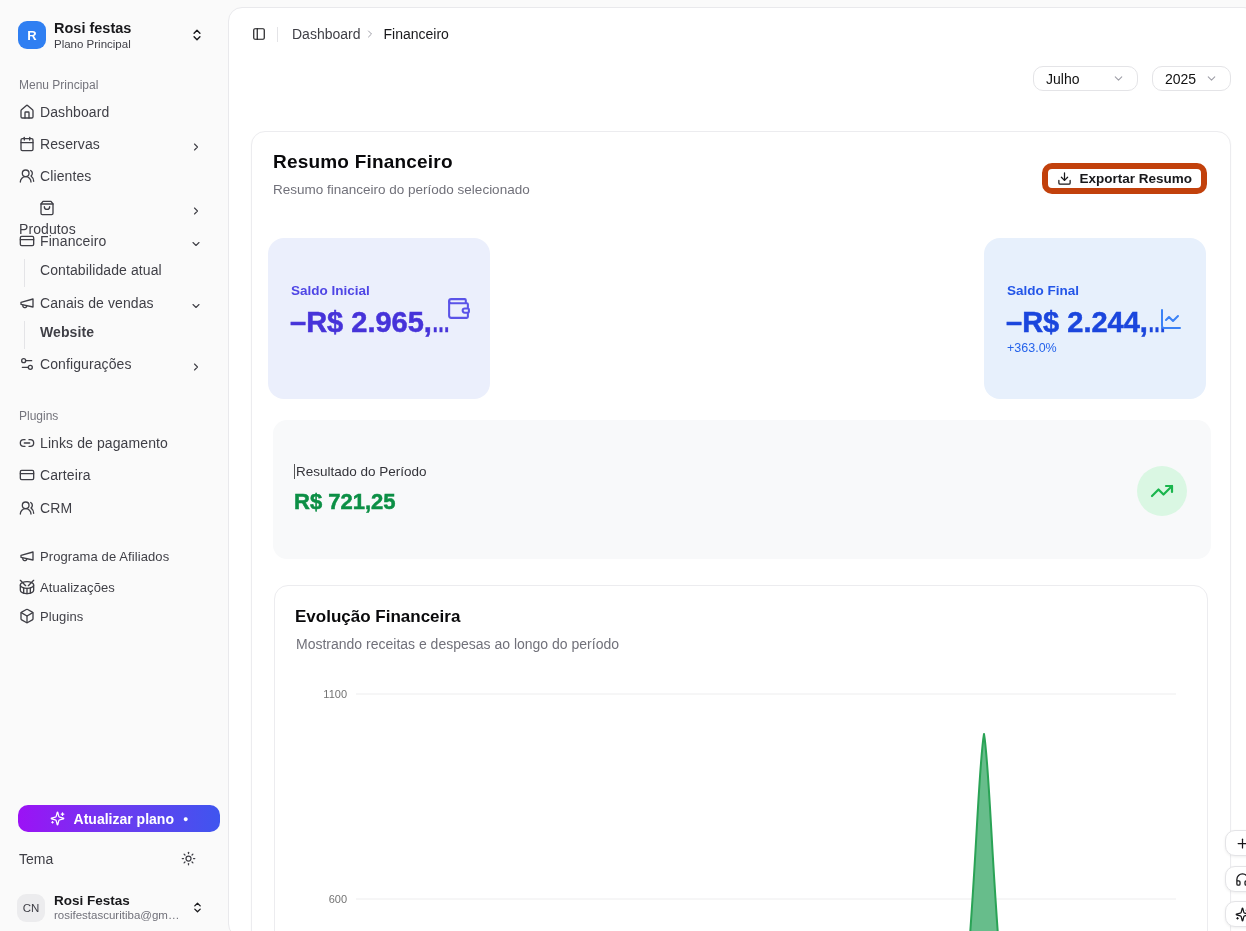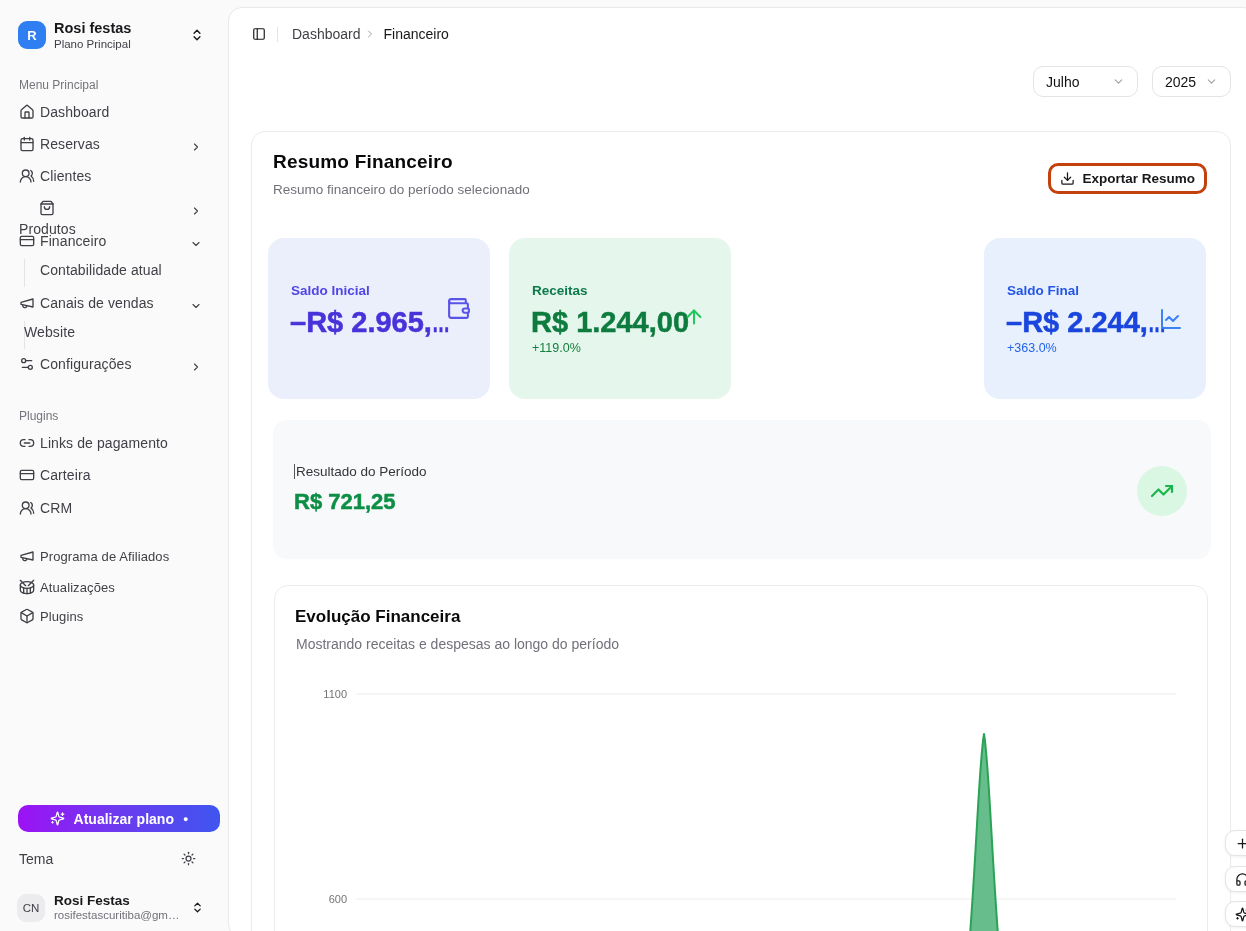--- a/index.html
+++ b/index.html
@@ -26,31 +26,31 @@
 #crumb { position:absolute; left:23px; top:18px; display:flex; align-items:center;
   font-size:14px; color:#27272a; }
 
 
 #tabs { position:absolute; left:21px; top:58px; height:29px; background:#f2f2f3;
   border-radius:10px; display:flex; align-items:center; padding:3px; gap:2px; }
 .tab { font-size:13.5px; font-weight:700; color:#1c1c1f; padding:0 7px; height:23px;
   display:flex; align-items:center; border-radius:8px; }
 .tab.active { background:#fff; box-shadow:0 1px 2px rgba(0,0,0,.08); padding:0 24px; }
 
-.dd { position:absolute; top:59px; height:31px; background:#fff;
+.dd { position:absolute; top:59px; height:25px; background:#fff;
   border:1px solid #e4e4e7; border-radius:10px; display:flex; align-items:center;
   justify-content:space-between; padding:0 12px; font-size:14px; color:#111; }
 
 
 #resumo { position:absolute; left:22px; top:123px; width:980px; height:820px;
   background:#fff; border:1px solid #ececef; border-radius:14px;
   box-shadow:0 1px 2px rgba(0,0,0,.04); }
 #resumo h1 { font-size:19px; font-weight:700; color:#09090b; letter-spacing:.2px; }
 #resumo .sub { font-size:13.5px; color:#71717a; margin-top:9px; }
-#exportBtn { position:absolute; right:23px; top:31px; height:31px; border:3px solid #c2410c;
+#exportBtn { position:absolute; right:23px; top:31px; height:31px; border:6px solid #c2410c;
   border-radius:10px; display:flex; align-items:center; gap:7px; padding:0 9px;
   font-size:13.5px; font-weight:700; color:#18181b; background:#fff; }
 
 .stat { position:absolute; top:106px; width:222px; height:161px; border-radius:16px; }
 .stat .l { position:absolute; left:23px; top:45px; font-size:13.5px; font-weight:700; }
 .stat .v { position:absolute; left:22px; top:68px; font-size:29px; font-weight:800;
   letter-spacing:0; -webkit-text-stroke:.5px currentColor; }
 .stat .p { position:absolute; left:23px; top:103px; font-size:12.5px; }
 .stat .ic { position:absolute; }
 
@@ -142,21 +142,21 @@
         <path d="m3 11 18-5v12L3 14v-3z"></path>
         <path d="M11.6 16.8a3 3 0 1 1-5.8-1.6"></path>
       </svg>
       <span class="lbl">Canais de vendas</span>
     </div>
   <svg class="ic abs schev" style="top:300px;" width="12" height="12" viewBox="0 0 24 24" fill="none" stroke="#3f3f46" stroke-width="2.2" stroke-linecap="round" stroke-linejoin="round">
       <path d="m6 9 6 6 6-6"></path>
     </svg>
 
   <div class="subline" style="top:321px; height:28px;"></div>
-  <div class="srow" style="top:324px; left:24px; gap:0;">
+  <div class="srow" style="top:324px; left:40px; gap:0;font-weight:bold;">
       <span class="lbl">Website</span>
     </div>
 
   <div class="srow" style="top:356px;">
       <svg class="ic" width="16" height="16" viewBox="0 0 24 24" fill="none" stroke="#3f3f46" stroke-width="2" stroke-linecap="round" stroke-linejoin="round">
         <path d="M14 17H5"></path>
         <path d="M19 7h-9"></path>
         <circle cx="17" cy="17" r="3"></circle>
         <circle cx="7" cy="7" r="3"></circle>
       </svg>
@@ -296,29 +296,20 @@
         </svg>Exportar Resumo</div>
 
     <div class="stat" style="left:16px; background:#ebeffc; color:#4f46e5;">
       <div class="l">Saldo Inicial</div>
       <div class="v" style="color:#4633d9;">–R$ 2.965,<span style="display:inline-block; transform:scaleX(.62); transform-origin:0 50%;">…</span></div>
       <svg class="ic" style="position:absolute; right:19px; top:58px;" width="25" height="25" viewBox="0 0 24 24" fill="none" stroke="#5a53e8" stroke-width="2" stroke-linecap="round" stroke-linejoin="round">
           <path d="M19 7V4a1 1 0 0 0-1-1H5a2 2 0 0 0 0 4h15a1 1 0 0 1 1 1v4h-3a2 2 0 0 0 0 4h3a1 1 0 0 0 1-1v-2a1 1 0 0 0-1-1"></path>
           <path d="M3 5v14a2 2 0 0 0 2 2h15a1 1 0 0 0 1-1v-4"></path>
         </svg>
     </div>
-    <div class="stat" style="left:257px; background:#e5f6ec; color:#0d7a4a;">
-      <div class="l">Receitas</div>
-      <div class="v" style="color:#0f7c3f;">R$ 1.244,00</div>
-      <div class="p" style="color:#15803d;">+119.0%</div>
-      <svg class="ic" style="position:absolute; right:26px; top:68px;" width="22" height="22" viewBox="0 0 24 24" fill="none" stroke="#22c55e" stroke-width="2.2" stroke-linecap="round" stroke-linejoin="round">
-          <path d="m5 12 7-7 7 7"></path>
-          <path d="M12 19V5"></path>
-        </svg>
-    </div>
     <div class="stat" style="left:732px; background:#e7f0fc; color:#2456e8;">
       <div class="l">Saldo Final</div>
       <div class="v" style="color:#1b46dd;">–R$ 2.244,<span style="display:inline-block; transform:scaleX(.62); transform-origin:0 50%;">…</span></div>
       <div class="p" style="color:#2563eb;">+363.0%</div>
       <svg class="ic" style="position:absolute; right:23px; top:69px;" width="24" height="24" viewBox="0 0 24 24" fill="none" stroke="#3b82f6" stroke-width="2" stroke-linecap="round" stroke-linejoin="round">
           <path d="M3 3v16a2 2 0 0 0 2 2h16"></path>
           <path d="m19 9-5 5-4-4-3 3"></path>
         </svg>
     </div>
 

